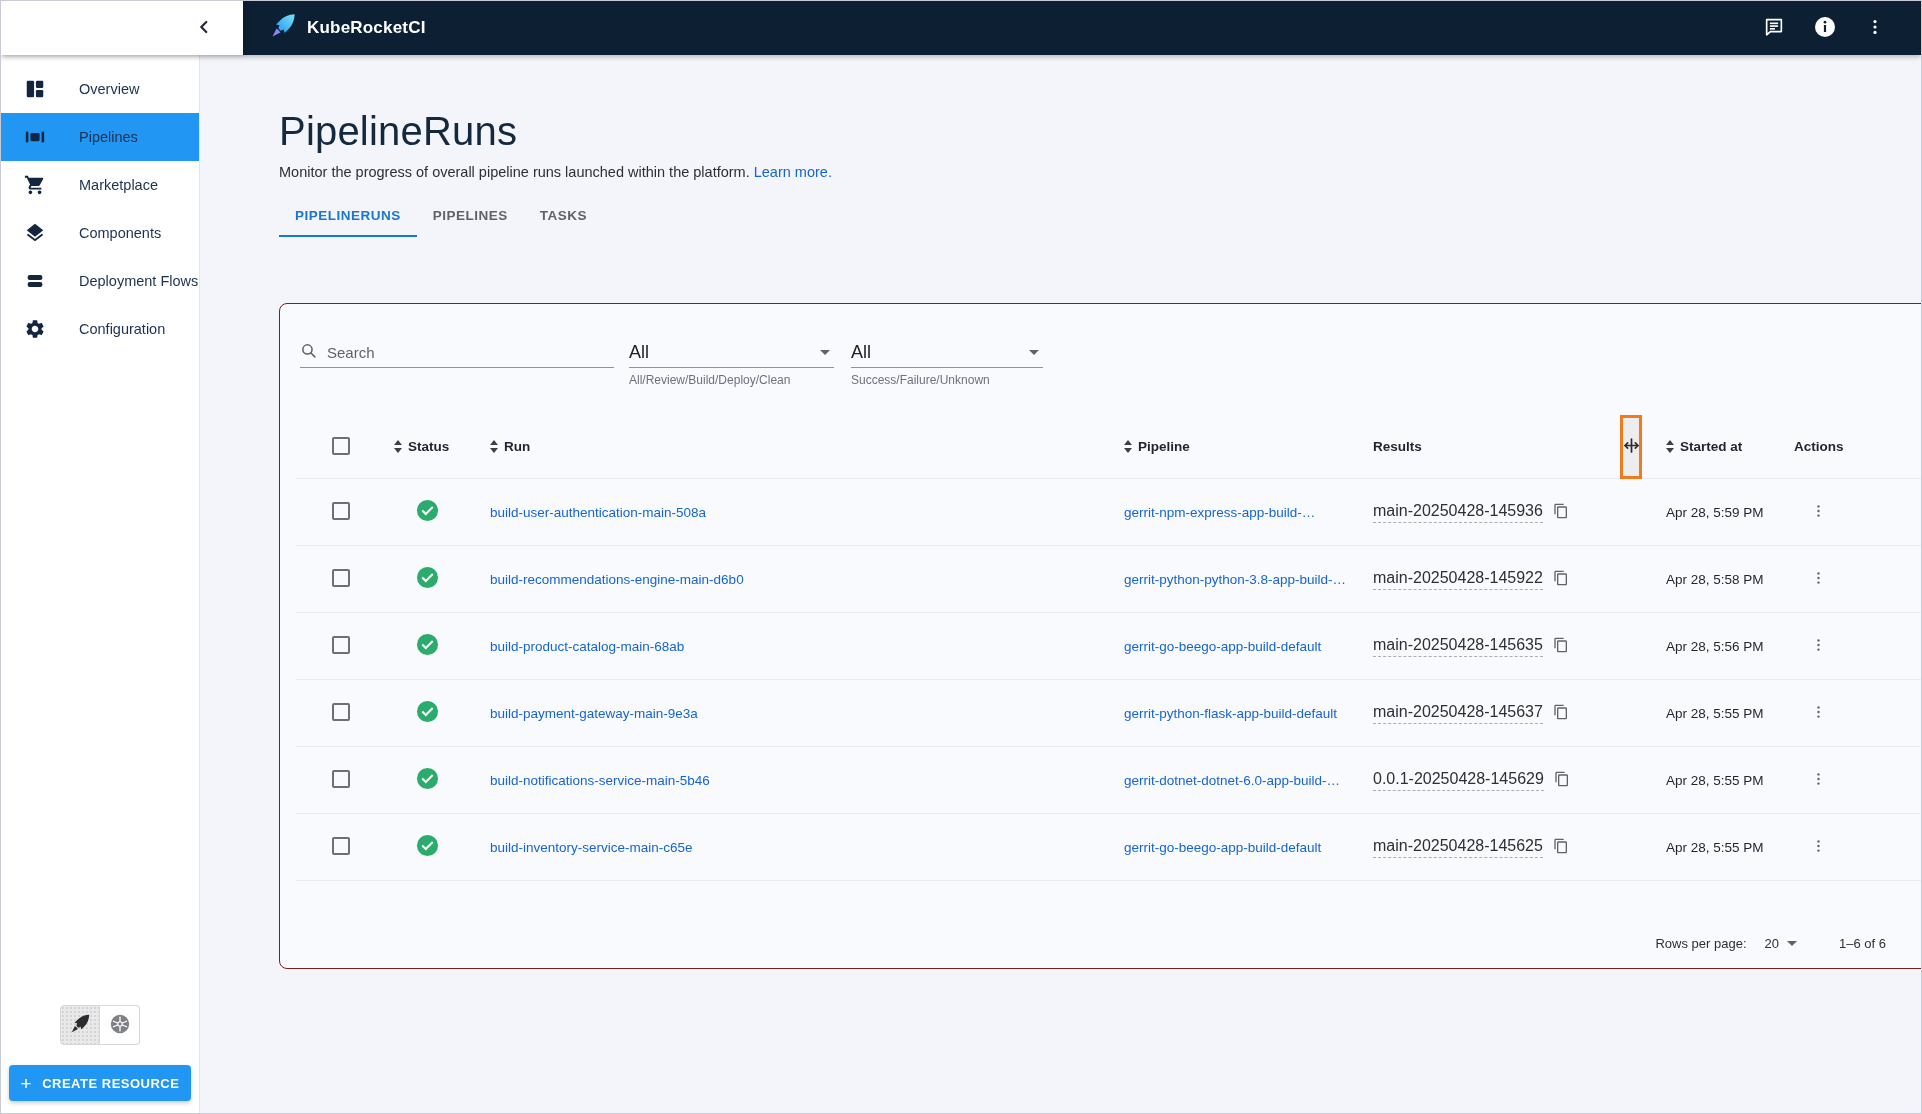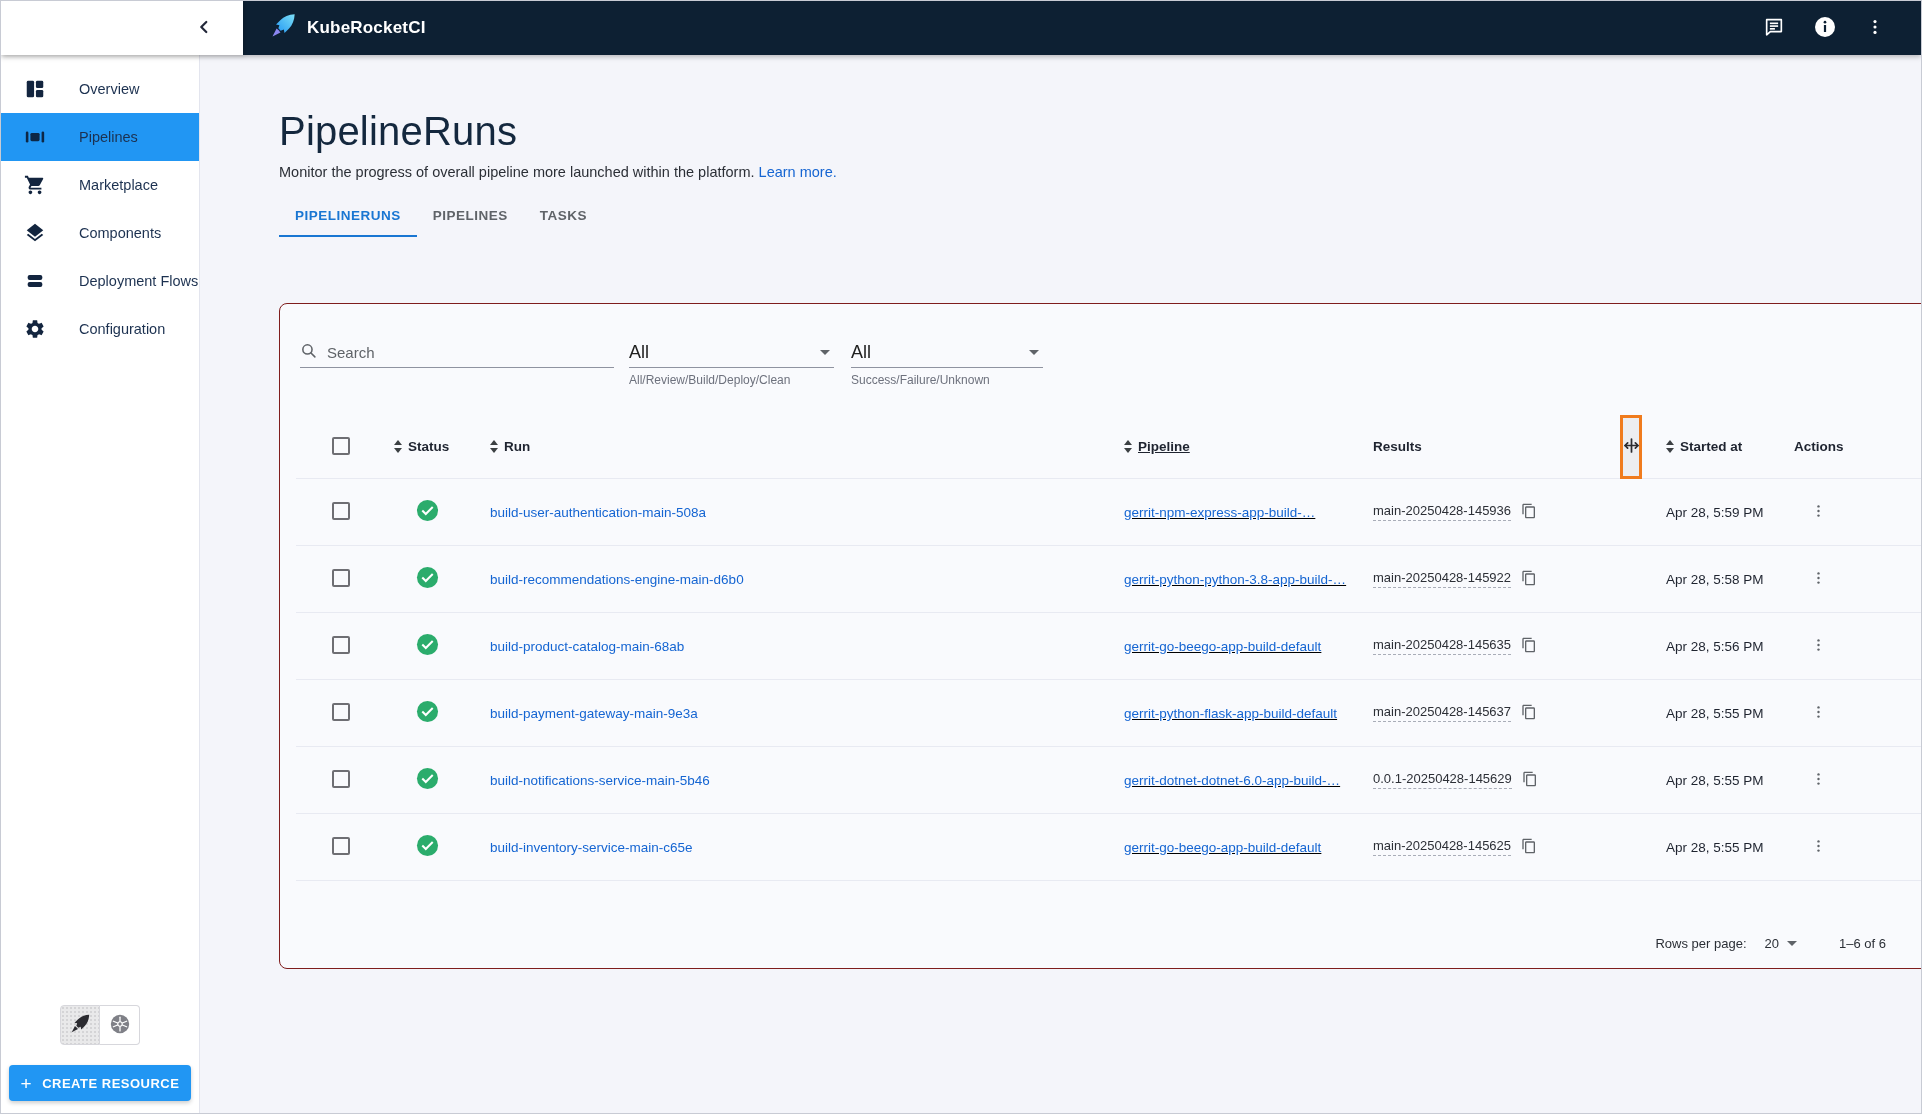--- a/index.html
+++ b/index.html
@@ -77,28 +77,28 @@
   .tbody-row{height:67px;border-bottom:1px solid #e8eaf2;}
   .th{display:flex;align-items:center;font-size:13.5px;font-weight:700;color:#1f2430;}
   .sort-icon{display:flex;flex-direction:column;gap:3px;margin-right:6px;}
   .sort-icon .up{width:0;height:0;border-left:4px solid transparent;border-right:4px solid transparent;border-bottom:5px solid #3c4043;}
   .sort-icon .down{width:0;height:0;border-left:4px solid transparent;border-right:4px solid transparent;border-top:5px solid #3c4043;}
   .cell-check{padding-left:36px;}
   .checkbox{width:18px;height:18px;border:2px solid #6e6e73;border-radius:2px;background:transparent;cursor:pointer;}
   .th-status{padding-left:2px;}
   .cell-status{padding-left:24px;display:flex;align-items:center;}
   .th-run,.cell-run{padding-left:18px;}
-  .th-pipeline,.cell-pipeline{padding-left:18px;text-decoration:underline;}
+  .th-pipeline,.cell-pipeline{padding-left:18px;}
   .th-results,.cell-results{padding-left:12px;}
   .th-started,.cell-started{padding-left:20px;}
   .th-actions{padding-left:34px;}
   .cell-actions{padding-left:46px;}
   .run-link,.pipeline-link{font-size:13.5px;color:var(--link-blue);text-decoration:none;cursor:pointer;white-space:nowrap;}
   .cell-results{display:flex;align-items:center;gap:10px;}
-  .result-value{font-size:13px;color:#2c2f36;border-bottom:1px dashed #a9adb8;padding-bottom:2px;white-space:nowrap;cursor:pointer;}
+  .result-value{font-size:16px;color:#2c2f36;border-bottom:1px dashed #a9adb8;padding-bottom:2px;white-space:nowrap;cursor:pointer;}
   .copy-btn{background:none;border:none;cursor:pointer;display:flex;}
   .cell-started{font-size:13.5px;color:#1f2430;white-space:nowrap;}
   .kebab-btn{background:none;border:none;cursor:pointer;display:flex;padding:4px;}
   .th-handle{position:relative;height:66px;}
   .resize-handle{position:absolute;left:4px;top:2px;width:22px;height:64px;border:3px solid var(--highlight-orange);background:#ededf0;display:flex;align-items:center;justify-content:center;cursor:col-resize;z-index:3;}
 
   
   .tfoot{position:absolute;left:0;right:0;bottom:0;height:50px;display:flex;align-items:center;justify-content:flex-end;padding-right:38px;font-size:13px;color:#2b2f36;}
   .rpp-label{margin-right:18px;}
   .rpp-select{display:flex;align-items:center;gap:8px;cursor:pointer;margin-right:42px;}
@@ -252,21 +252,21 @@
       <button class="create-btn">
         <span class="create-plus">+</span>
         <span>CREATE RESOURCE</span>
       </button>
     </div>
   </nav>
 
   <main class="main">
     <h1 class="page-title">PipelineRuns</h1>
     <p class="page-desc">
-      <span>Monitor the progress of overall pipeline more launched within the platform.</span>
+      <span>Monitor the progress of overall pipeline runs launched within the platform.</span>
       <a>Learn more.</a>
     </p>
 
     <div class="tabs">
       <button class="tab active">PIPELINERUNS</button>
       <button class="tab">PIPELINES</button>
       <button class="tab">TASKS</button>
     </div>
 
     <section class="card">

